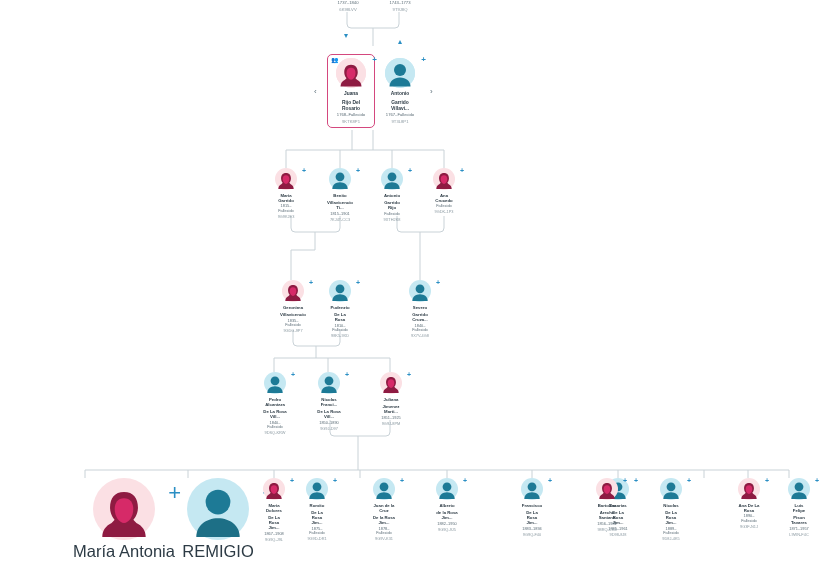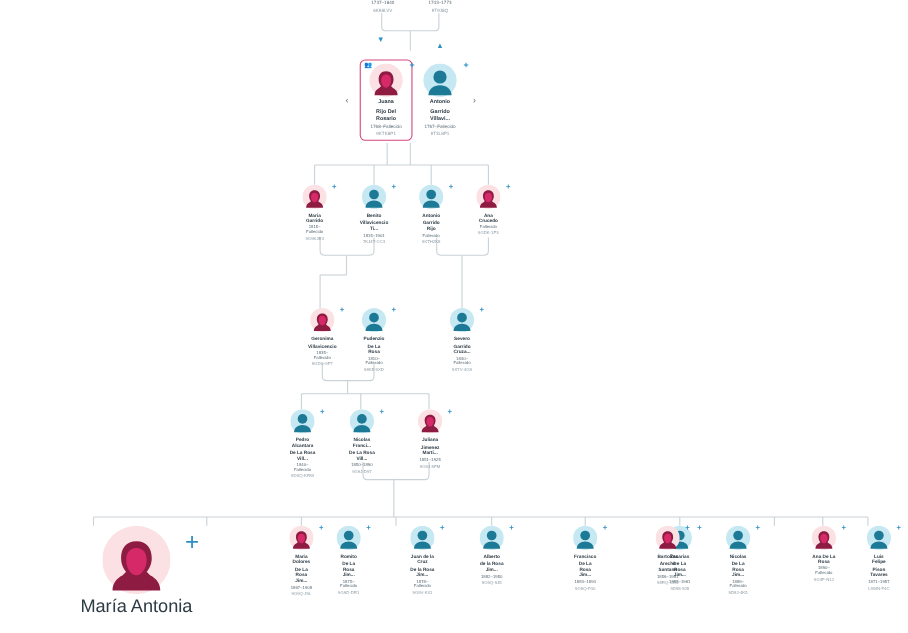--- a/index.html
+++ b/index.html
@@ -308,20 +308,32 @@
         <circle cx="20" cy="20" r="20" fill="#fbe0e4"></circle>
         <path d="M20 9c-6 0-9 4-9 10 0 5 3 8 3 8l-2 2c-4 2-6 5-6 9h28c0-4-2-7-6-9l-2-2s3-3 3-8c0-6-3-10-9-10z" fill="#8e1b42"></path>
         <path d="M20 13c-4 0-6 3-6 7 0 5 3 9 6 9s6-4 6-9c0-4-2-7-6-7z" fill="#d62a68"></path>
       </svg>
       <span class="plus">+</span>
     </div>
     <div class="nm">María Antonia</div>
 
   </div>
 
+  <div class="big" style="left:148px;top:478px;width:140px;">
+    <div class="av" style="position:relative;">
+      <svg viewBox="0 0 40 40" width="62" height="62">
+        <circle cx="20" cy="20" r="20" fill="#c5e8f2"></circle>
+        <circle cx="20" cy="15.5" r="8" fill="#1d7a96"></circle>
+        <path d="M6 38c0-7 6-12 14-12s14 5 14 12z" fill="#1d6f86"></path>
+      </svg>
+      <span class="plus">+</span>
+    </div>
+    <div class="nm">REMIGIO</div>
+
+  </div>
 
   <div class="card t" style="left:263px;top:478px;width:22px;">
     <div class="av">
       <svg viewBox="0 0 40 40" width="22" height="22">
         <circle cx="20" cy="20" r="20" fill="#fbe0e4"></circle>
         <path d="M20 9c-6 0-9 4-9 10 0 5 3 8 3 8l-2 2c-4 2-6 5-6 9h28c0-4-2-7-6-9l-2-2s3-3 3-8c0-6-3-10-9-10z" fill="#8e1b42"></path>
         <path d="M20 13c-4 0-6 3-6 7 0 5 3 9 6 9s6-4 6-9c0-4-2-7-6-7z" fill="#d62a68"></path>
       </svg>
       <span class="plus">+</span>
     </div>

